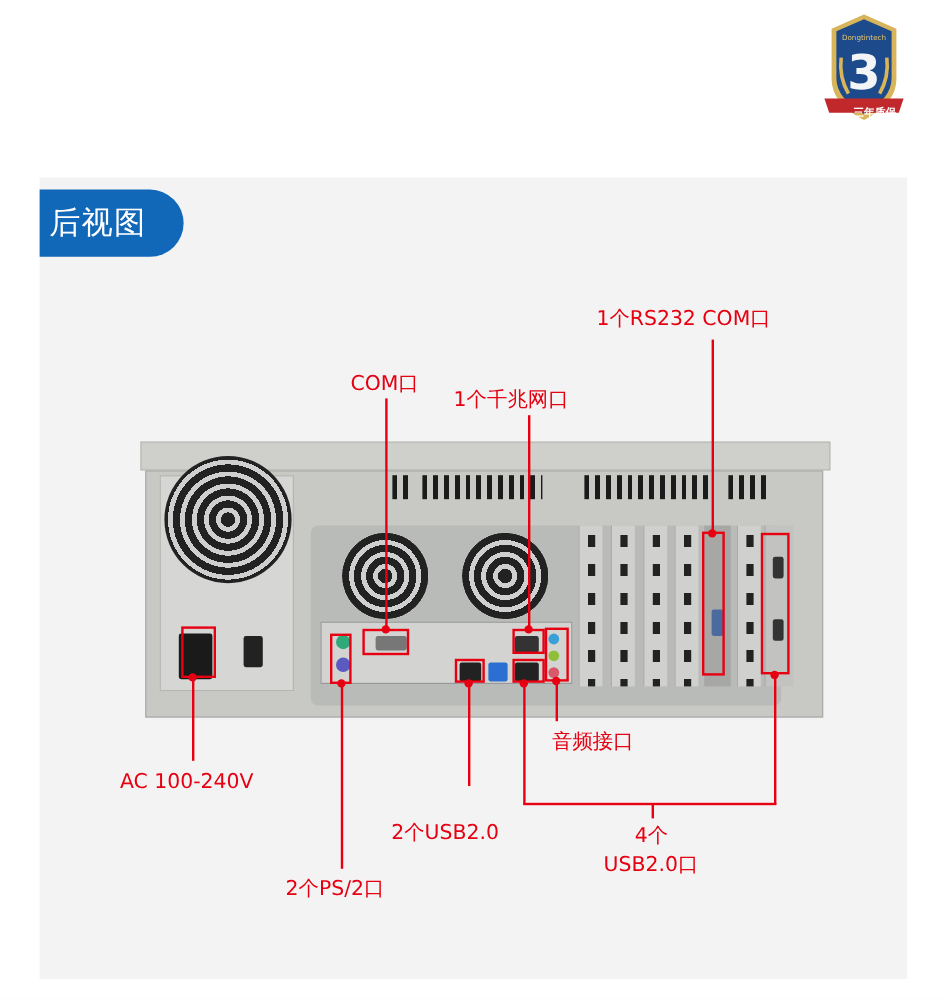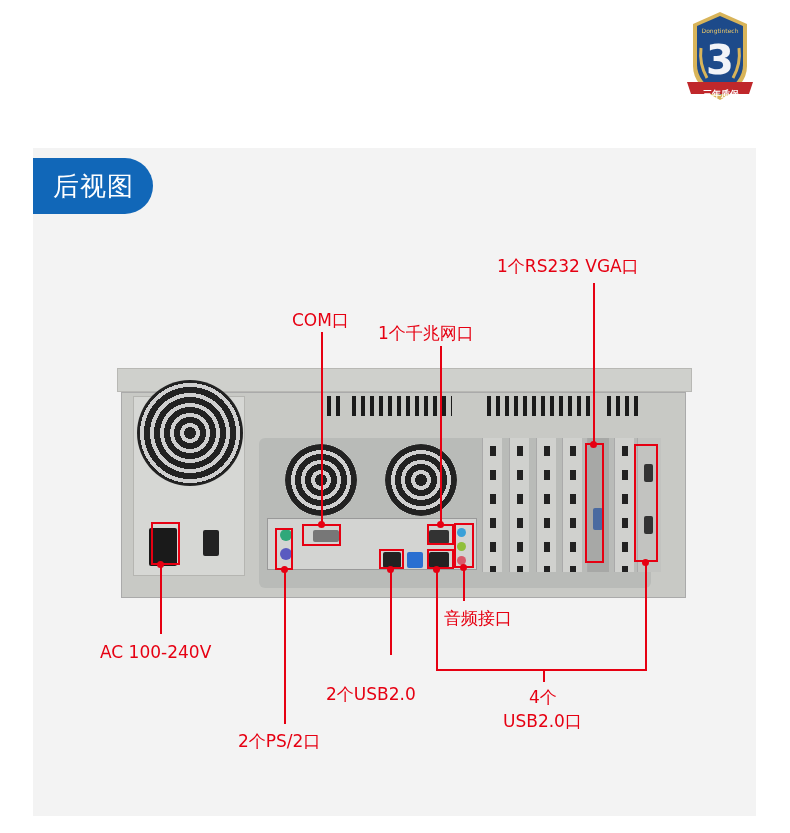--- a/index.html
+++ b/index.html
@@ -2,28 +2,28 @@
 <html><head>
 <meta charset="utf-8">
 <style>
   * { box-sizing: border-box; margin: 0; padding: 0; }
   html, body { width: 790px; height: 833px; background: #ffffff; overflow: hidden; }
   body { position: relative; font-family: "DejaVu Sans", "Liberation Sans", sans-serif; }
 
   
   .badge { position: absolute; left: 685px; top: 8px; width: 70px; height: 100px; }
   .badge svg { width: 100%; height: 100%; }
-  .badge-text { position: absolute; left: 10px; top: 80px; width: 52px; text-align: center;
+  .badge-text { position: absolute; left: 10px; top: 80px; width: 52px; text-align: right;
     font-size: 9px; color: #fff; font-weight: bold; }
 
   
   .panel { position: absolute; left: 33px; top: 148px; width: 723px; height: 668px; background: #f3f3f3; }
   .title-pill { position: absolute; left: 33px; top: 158px; width: 120px; height: 56px;
     background: #1167b8; border-radius: 0 28px 28px 0; color: #fff; font-size: 26px;
-    line-height: 56px; padding-left: 20px; letter-spacing: 1px; }
+    line-height: 56px; padding-left: 8px; letter-spacing: 1px; }
 
   
   .lbl { position: absolute; color: #e60012; font-size: 17px; white-space: nowrap; line-height: 1; }
 
   
   .ln { position: absolute; background: #e60012; }
   .dot { position: absolute; width: 7px; height: 7px; border-radius: 50%; background: #e60012; }
   .box { position: absolute; border: 2px solid #e60012; }
 
   
@@ -131,19 +131,19 @@
 
 <div class="ln" style="left:436px;top:569px;width:2px;height:101px;"></div>
 <div class="dot" style="left:433px;top:566px;"></div>
 <div class="ln" style="left:645px;top:562px;width:2px;height:108px;"></div>
 <div class="dot" style="left:642px;top:559px;"></div>
 <div class="ln" style="left:436px;top:669px;width:211px;height:2px;"></div>
 <div class="ln" style="left:543px;top:670px;width:2px;height:12px;"></div>
 
 <div class="lbl" style="left:292px;top:312px;">COM口</div>
 <div class="lbl" style="left:378px;top:325px;">1个千兆网口</div>
-<div class="lbl" style="left:497px;top:258px;">1个RS232 VGA口</div>
+<div class="lbl" style="left:497px;top:258px;">1个RS232 COM口</div>
 <div class="lbl" style="left:100px;top:644px;">AC 100-240V</div>
 <div class="lbl" style="left:326px;top:686px;">2个USB2.0</div>
-<div class="lbl" style="left:444px;top:610px;">音频接口</div>
+<div class="lbl" style="left:460px;top:610px;">音频接口</div>
 <div class="lbl" style="left:238px;top:733px;">2个PS/2口</div>
 <div class="lbl" style="left:529px;top:689px;">4个</div>
 <div class="lbl" style="left:503px;top:713px;">USB2.0口</div>
 
 </body></html>

